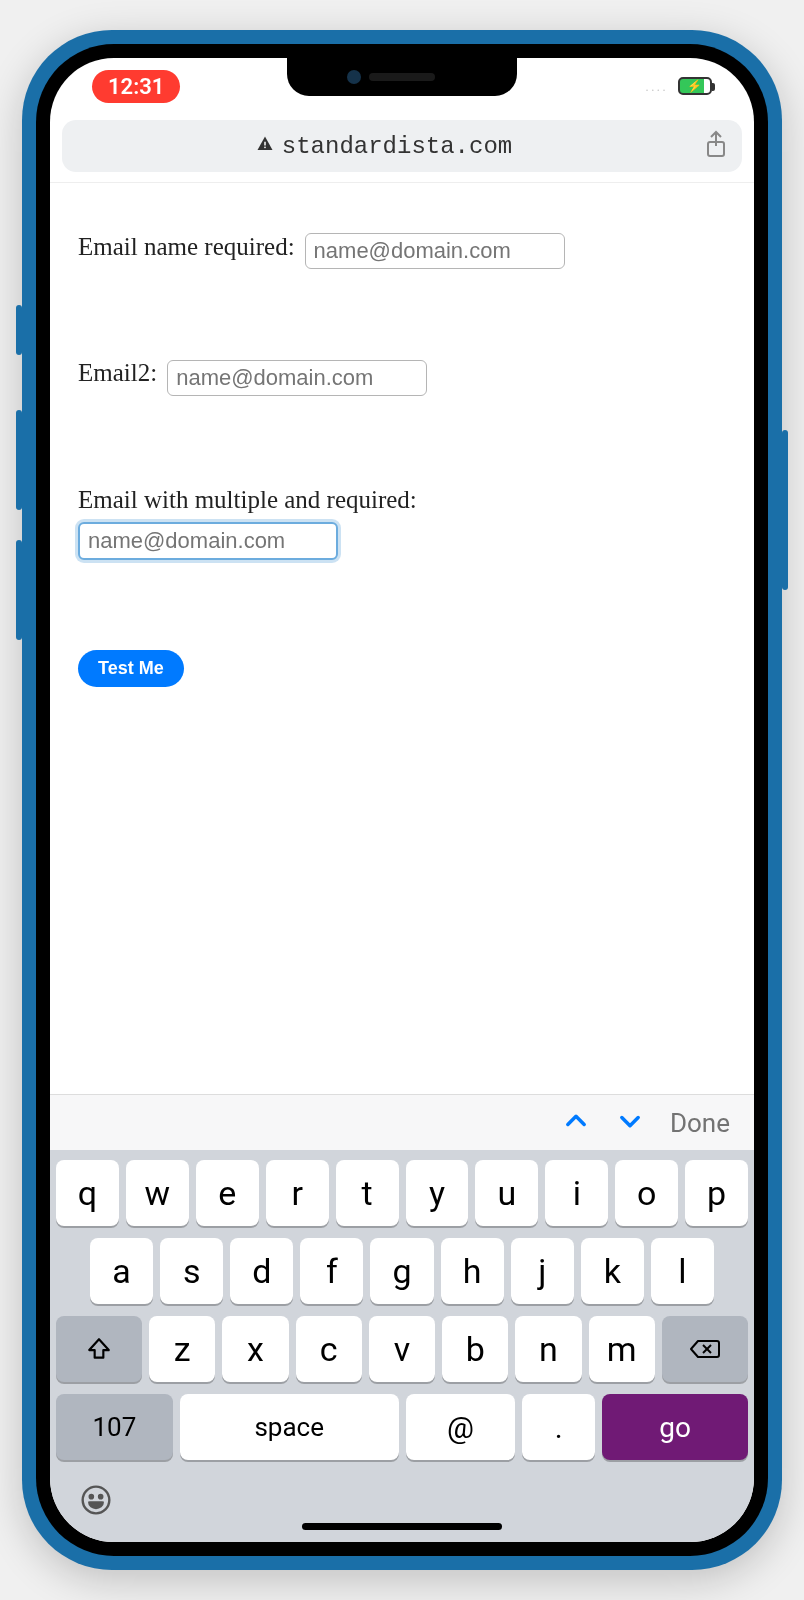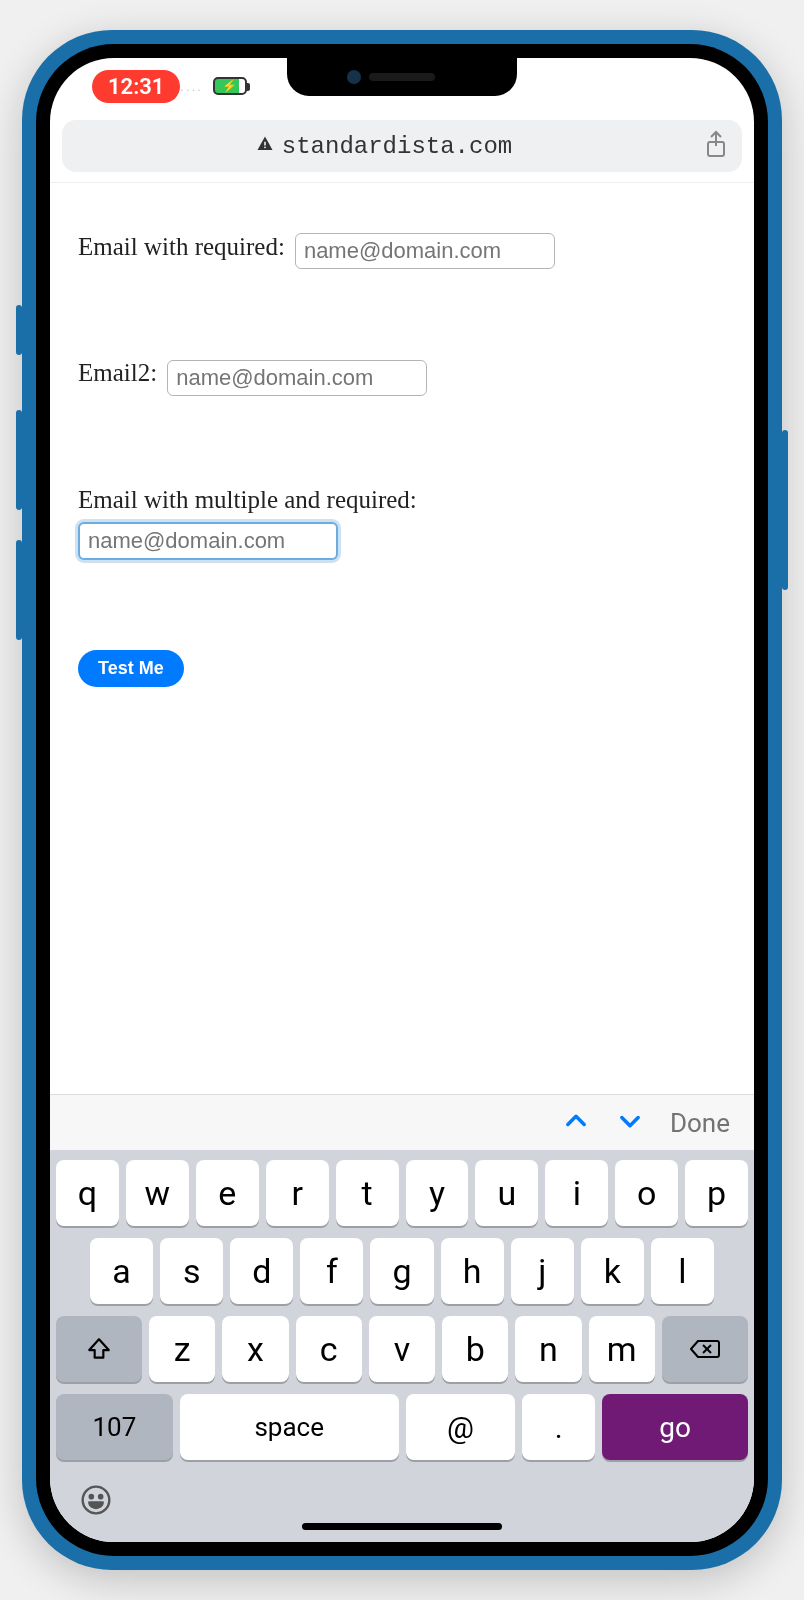--- a/index.html
+++ b/index.html
@@ -65,21 +65,21 @@
       justify-content: center;
       gap: 50px;
     }
     .notch-speaker { width: 66px; height: 8px; background: #1a1a1a; border-radius: 4px; }
     .notch-cam { width: 14px; height: 14px; background: #15324a; border-radius: 50%; position: absolute; left: 60px; top: 12px;}
 
     .status-bar {
       height: 56px;
       display: flex;
       align-items: center;
-      justify-content: flex-start;
+      justify-content: space-between;
       padding: 0 42px 0 42px;
       flex-shrink: 0;
     }
     .time-pill {
       background: #ff3b30;
       color: #fff;
       font-weight: 600;
       font-size: 22px;
       padding: 4px 16px;
       border-radius: 20px;
@@ -246,21 +246,21 @@
                 <path d="M7 7 l5 -5 l5 5"></path>
                 <rect x="4" y="12" width="16" height="14" rx="2"></rect>
             </svg>
           </span>
         </div>
       </div>
 
       <div class="content">
 
         <div class="form-row">
-          <span class="form-label">Email with required:</span>
+          <span class="form-label">Email name required:</span>
           <input type="email" class="email-input" placeholder="name@domain.com" style="">
         </div>
 
         <div class="form-row">
           <span class="form-label">Email2:</span>
           <input type="email" class="email-input" placeholder="name@domain.com" style="">
         </div>
 
         <div class="form-row">
           <span class="form-label">Email with multiple and required:</span>

